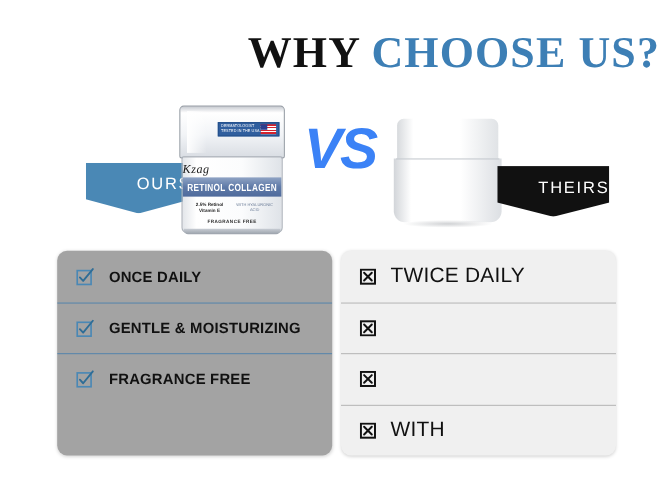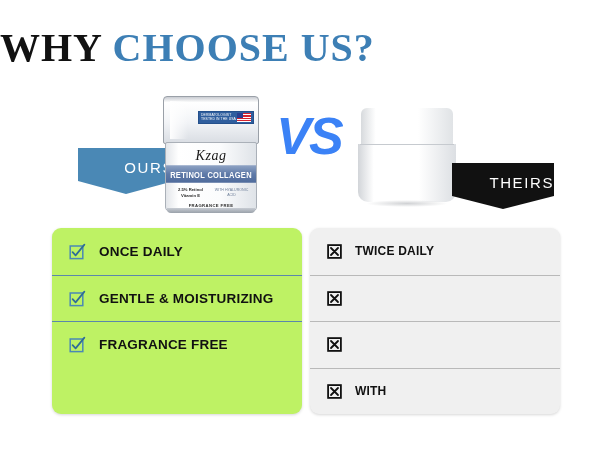--- a/index.html
+++ b/index.html
@@ -14,21 +14,21 @@
     overflow: hidden;
     position: relative;
   }
 
   
   .title {
     position: absolute;
     top: 24px;
     left: 0;
     width: 600px;
-    text-align: left;
+    text-align: right;
     font-family: "Liberation Serif", serif;
     font-size: 40px;
     font-weight: bold;
     letter-spacing: 1px;
     white-space: nowrap;
   }
   .title .t-why   { color: #111111; }
   .title .t-rest  { color: #3d7fb5; }
 
   
@@ -55,21 +55,21 @@
   }
   .ribbon-ours {
     left: 78px;
     top: 60px;
     width: 96px;
     background: #4a88b5;
     padding-bottom: 8px;
   }
   .ribbon-theirs {
     left: 452px;
-    top: 75px;
+    top: 63px;
     width: 102px;
     background: #111111;
     padding-bottom: 8px;
   }
 
   
   .jar-ours {
     position: absolute;
     left: 163px;
     top: 8px;
@@ -131,24 +131,23 @@
     position: absolute;
     left: 2px; top: 46px;
     width: 92px; height: 70px;
     background: linear-gradient(to right,#e3e6ea 0%,#ffffff 14%,#fbfcfd 60%,#dfe3e8 100%);
     border: 1px solid #aab0b8;
     border-radius: 2px 2px 5px 5px;
     box-sizing: border-box;
     overflow: hidden;
   }
   .brand {
-    text-align: center;
     font-family: "Liberation Serif", serif;
     font-style: italic;
-    font-size: 14px;
+    font-size: 11px;
     color: #1a1a1a;
     margin-top: 5px;
     letter-spacing: .5px;
   }
   .band {
     margin-top: 3px;
     height: 14px;
     background: linear-gradient(to bottom,#8fa3c4 0%,#5f7aa8 50%,#4f6b9c 100%);
     color: #ffffff;
     font-size: 7.5px;
@@ -262,21 +261,21 @@
   .card {
     position: absolute;
     top: 0;
     width: 250px;
     height: 186px;
     border-radius: 9px;
     box-sizing: border-box;
     overflow: hidden;
     box-shadow: 0 1px 3px rgba(0,0,0,.16);
   }
-  .card-ours   { left: 52px;  background: #bef264; }
+  .card-ours   { left: 52px;  background: #a3a3a3; }
   .card-theirs { left: 310px; background: #f0f0f0; }
 
   .row {
     height: 46.5px;
     display: flex;
     align-items: center;
     box-sizing: border-box;
     padding-left: 17px;
   }
   .card-ours   .row + .row { border-top: 1.6px solid #5b87ab; align-items: center; }
@@ -285,22 +284,22 @@
   .mark { flex: none; margin-right: 13px; display: block; }
 
   .row-label { white-space: nowrap; }
   .card-ours .row-label {
     font-size: 13.5px;
     font-weight: bold;
     color: #111111;
     letter-spacing: .2px;
   }
   .card-theirs .row-label {
-    font-size: 12px;
-    font-weight: bold;
+    font-size: 19px;
+    font-weight: normal;
     color: #111111;
     letter-spacing: .2px;
   }
 </style>
 </head>
 <body>
 
 <div class="title">
   <span class="t-why">WHY </span><span class="t-rest">CHOOSE US?</span>
 </div>

